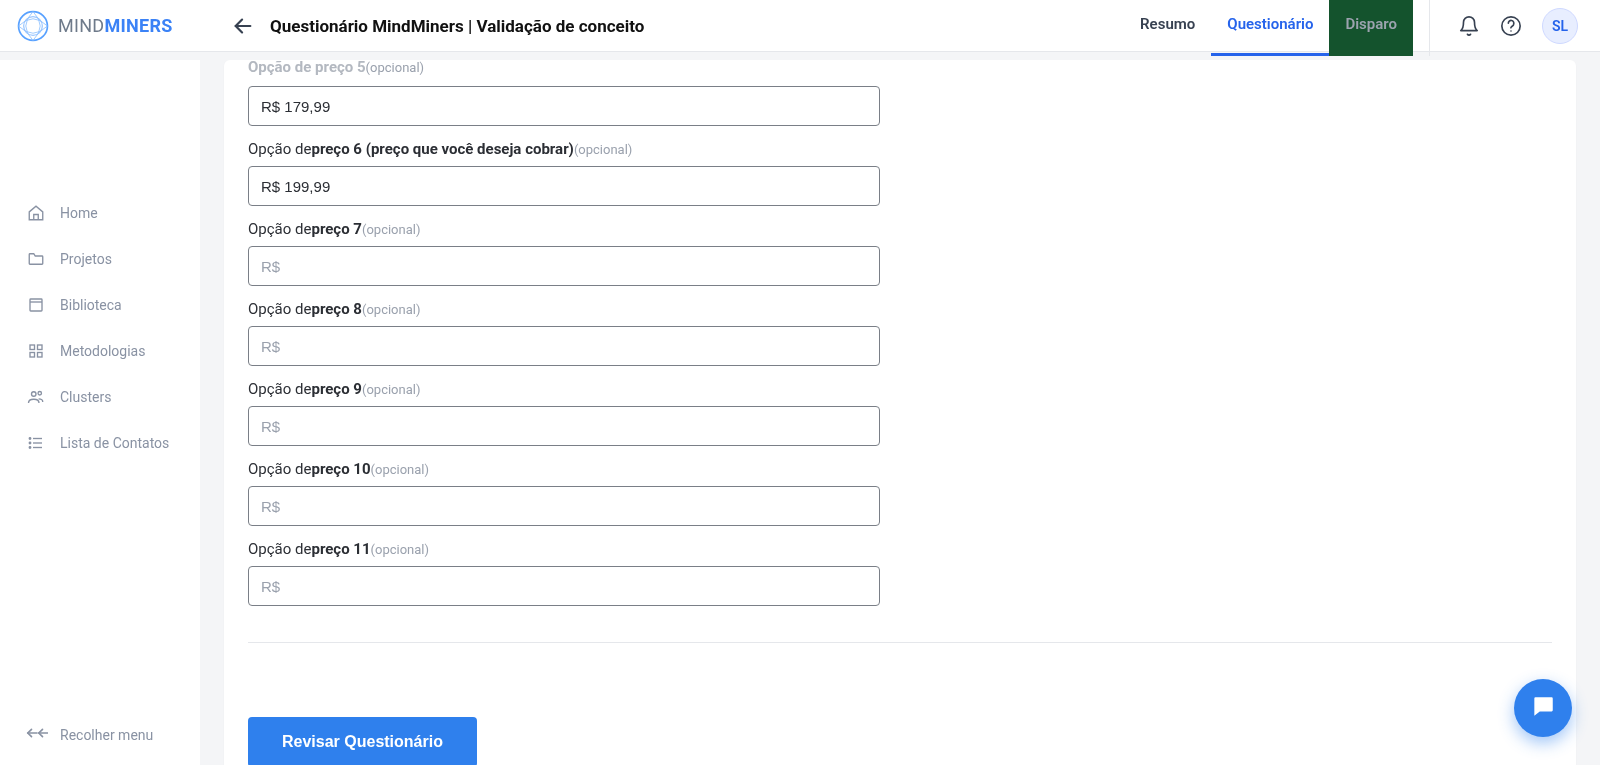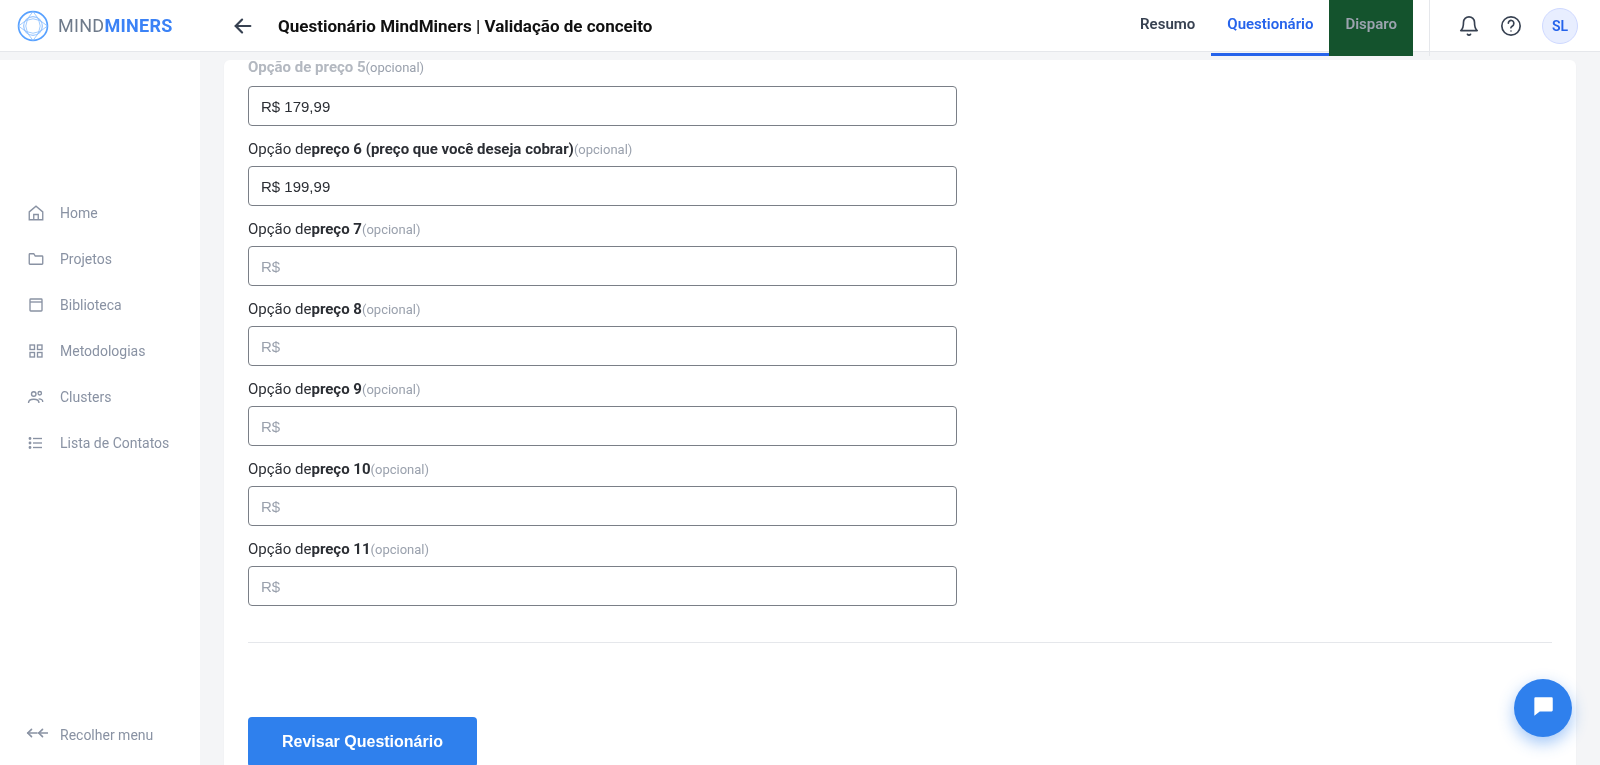--- a/index.html
+++ b/index.html
@@ -40,21 +40,21 @@
     font-weight: 600;
     font-size: 18px;
     letter-spacing: 0.3px;
     color: #6e7a8a;
   }
   .logo-text .mind { color: #6e7a8a; font-weight:400;}
   .logo-text .miners { color: #3b82f6; font-weight:700;}
   .header-title-area {
     display: flex;
     align-items: center;
-    gap: 24px;
+    gap: 16px;
     padding-left: 32px;
   }
   .back-arrow { display:inline-flex; color:#111; }
   .page-title { font-size: 17px; font-weight: 700; color:#111; }
   .header-tabs {
     margin-left: auto;
     display: flex;
     align-items: stretch;
     height: 60px;
   }
@@ -136,21 +136,21 @@
     color:#2b2e34;
     margin-top: 14px;
     display:flex; align-items:baseline; gap:0;
     flex-wrap: wrap;
   }
   .field-label .lprefix { font-weight:400; }
   .field-label .lbold { font-weight:700; }
   .field-label .lopt { font-size:13px; color:#9aa1ad; font-weight:400; }
   .truncated-label { margin-top: 0; position:relative; top:-2px; }
   .text-input {
-    width: 709px;
+    width: 632px;
     max-width: 100%;
     height: 40px;
     border: 1px solid #7a7f87;
     border-radius: 4px;
     padding: 0 12px;
     font-size: 15px;
     color:#2b2e34;
     margin-top: 8px;
     outline: none;
     background:#fff;

